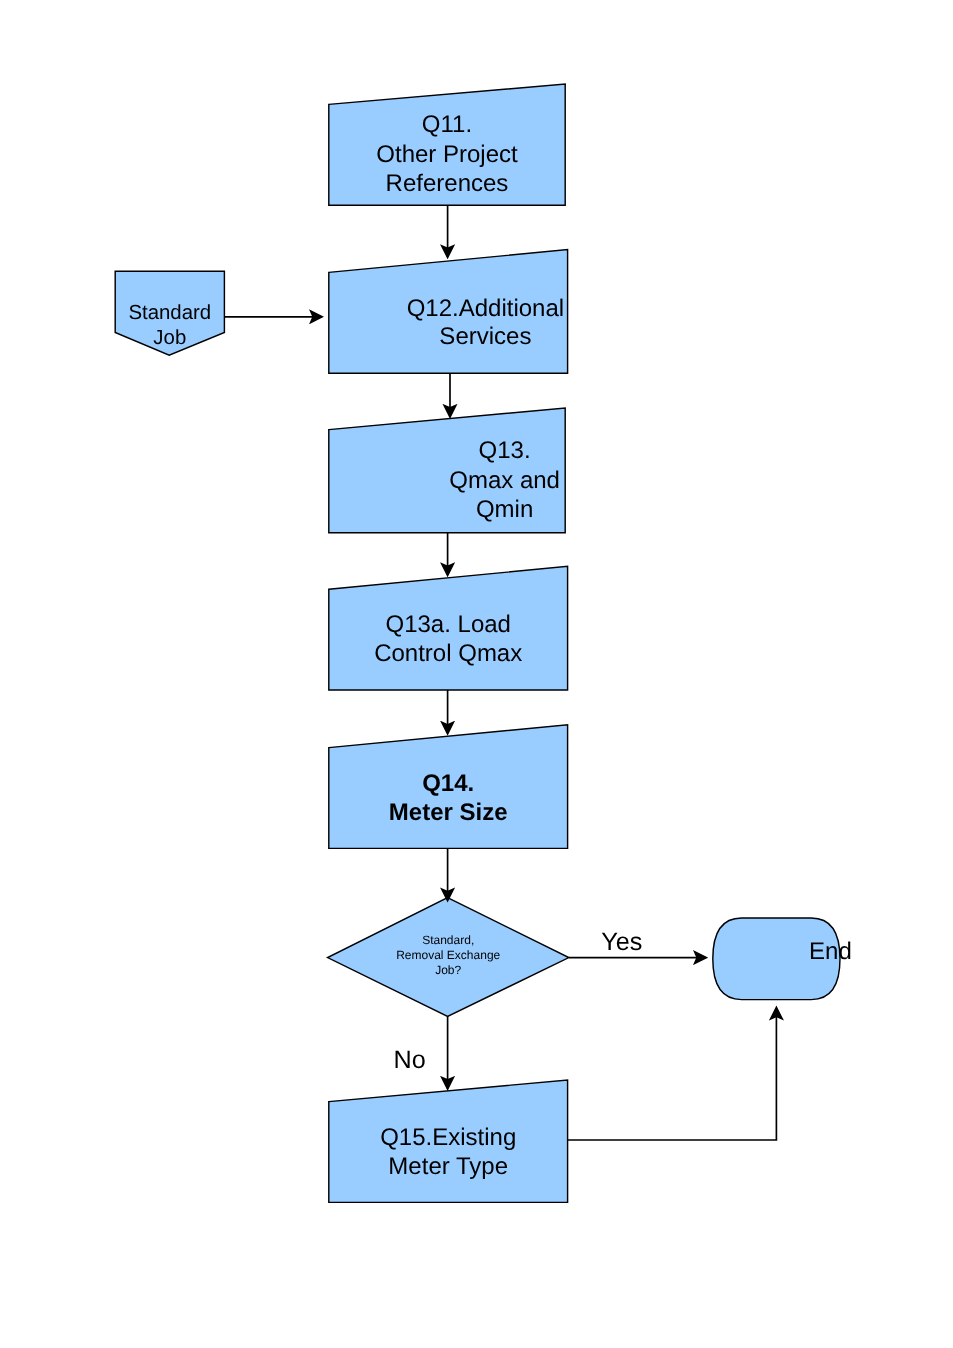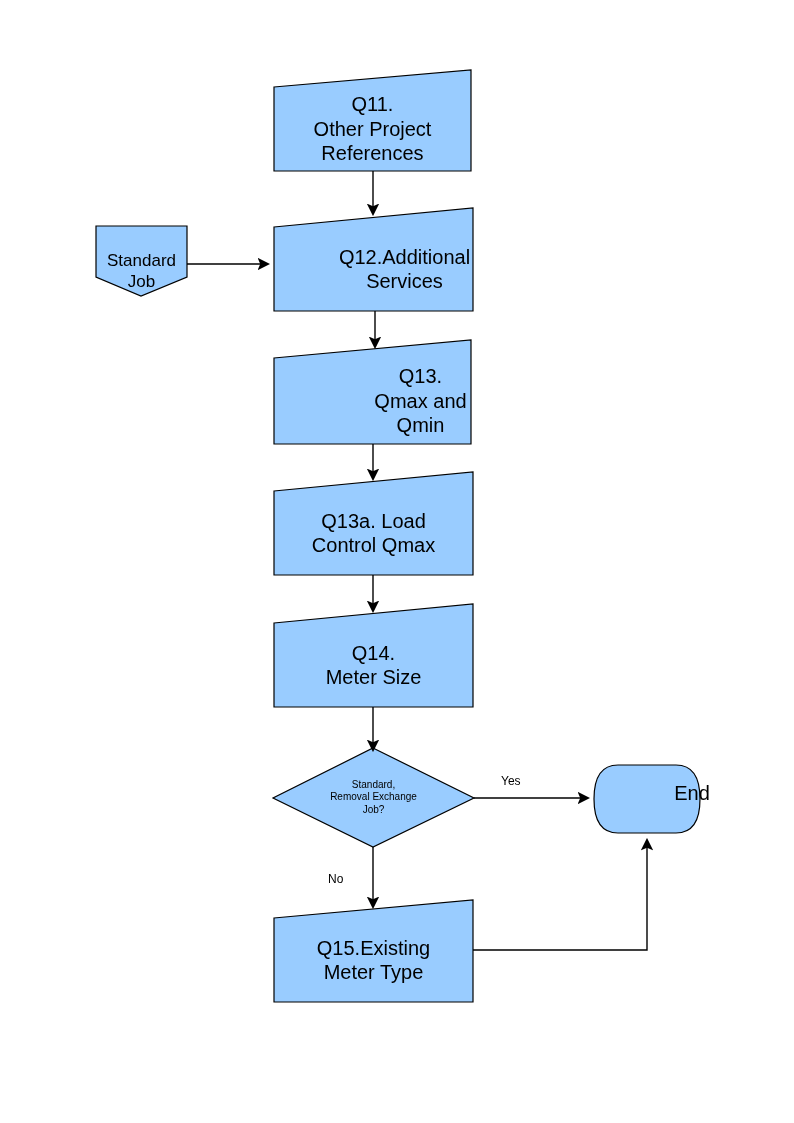--- a/index.html
+++ b/index.html
@@ -44,21 +44,21 @@
     white-space: pre-line;
     pointer-events: none;
   }
   .label-lg { font-size: 20px; }
   .label-md { font-size: 17px; }
   .label-sm { font-size: 10px; }
   .edge-label {
     position: absolute;
     color: #000000;
     font-family: "Liberation Sans", sans-serif;
-    font-size: 12px;
+    font-size: 21px;
     white-space: nowrap;
   }
 </style>
 </head>
 <body>
 
 <div>
 
   <svg id="flow-canvas" viewBox="0 0 794 1123">
     <defs>
@@ -114,21 +114,21 @@
   <div class="node-label label-lg" style="left:274px; top:227px; width:237px; height:84px; display:flex; align-items:center; justify-content:center;padding-left:12px;">Q12.Additional
 Services</div>
 
   <div class="node-label label-lg" style="left:274px; top:358px; width:197px; height:86px; display:flex; align-items:center; justify-content:center;margin-left:48px;">Q13.
 Qmax and
 Qmin</div>
 
   <div class="node-label label-lg" style="left:274px; top:491px; width:199px; height:84px; display:flex; align-items:center; justify-content:center;">Q13a. Load
 Control Qmax</div>
 
-  <div class="node-label label-lg" style="left:274px; top:623px; width:199px; height:84px; display:flex; align-items:center; justify-content:center;">Q14.
+  <div class="node-label label-lg" style="left:274px; top:623px; width:199px; height:84px; display:flex; align-items:center; justify-content:center;font-weight:bold;">Q14.
 Meter Size</div>
 
   <div class="node-label label-sm" style="left:273px; top:748px; width:201px; height:99px; display:flex; align-items:center; justify-content:center;">Standard,
 Removal Exchange
 Job?</div>
 
   <div class="node-label label-lg" style="left:594px; top:765px; width:106px; height:56px; display:flex; align-items:center; justify-content:center;padding-left:45px;">End</div>
 
   <div class="node-label label-lg" style="left:274px; top:918px; width:199px; height:84px; display:flex; align-items:center; justify-content:center;">Q15.Existing
 Meter Type</div>

